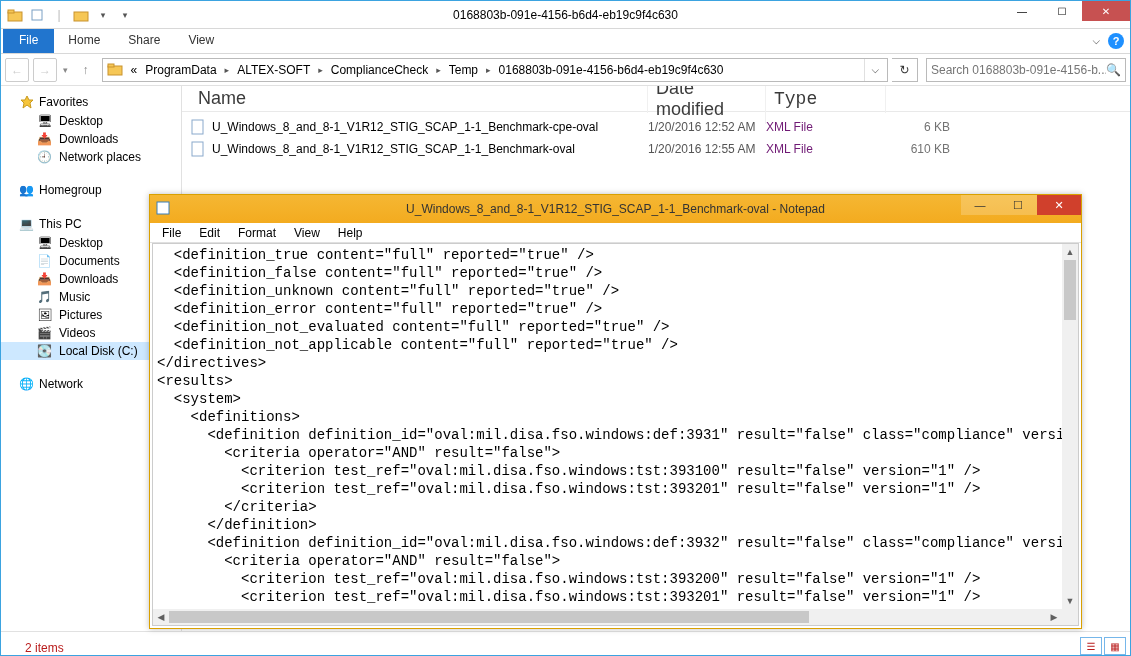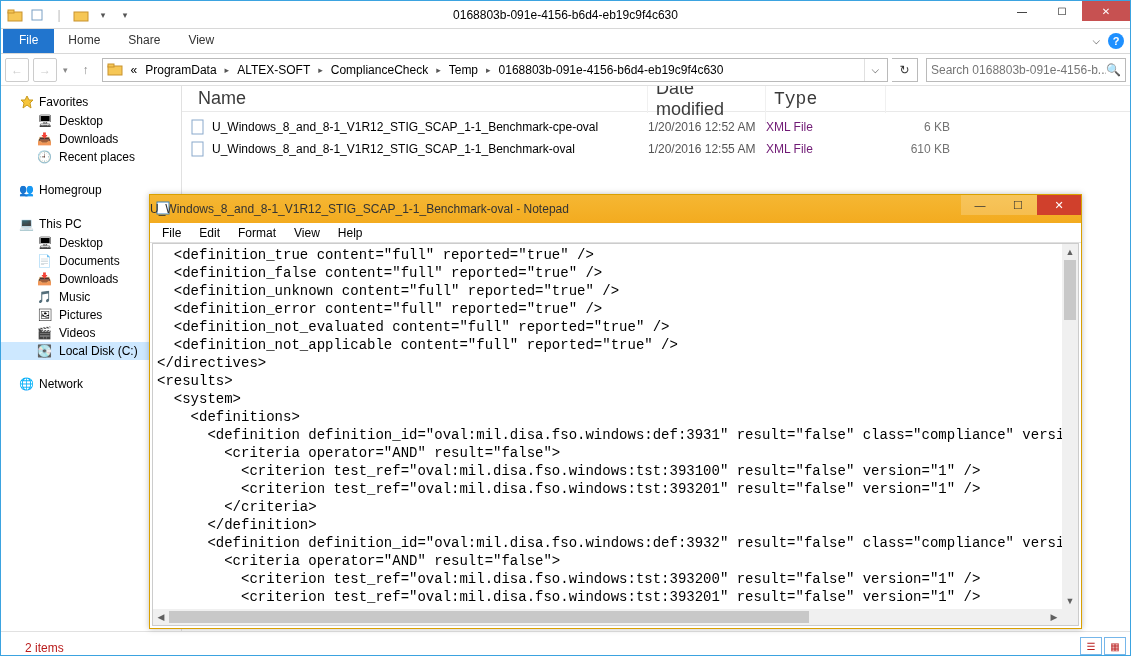--- a/index.html
+++ b/index.html
@@ -62,21 +62,21 @@
 .file-row .c-size { width: 80px; color: #737373; text-align: right; padding-right: 16px; }
 
 .ex-status { height: 24px; border-top: 1px solid #e1e1e1; display: flex; align-items: flex-end; padding: 0 24px; font-size: 12px; color: #b91c1c; position: relative; }
 .ex-status .right-icons { position: absolute; right: 4px; display: flex; gap: 2px; }
 .ex-status .right-icons span { width: 22px; height: 18px; border: 1px solid #76b7ea; display: flex; align-items: center; justify-content: center; font-size: 10px; }
 
 
 .notepad { position: absolute; left: 149px; top: 194px; width: 933px; height: 435px; border: 1px solid #d9a000; background: #fff; display: flex; flex-direction: column; box-shadow: 0 0 6px rgba(0,0,0,0.25); }
 .np-titlebar { height: 28px; background: linear-gradient(#f5b733,#f3ab1f); display: flex; align-items: center; position: relative; }
 .np-titlebar .np-ico { width: 16px; height: 16px; margin: 0 6px; }
-.np-title { position: absolute; left: 0; right: 0; font-size: 12px; color: #333; pointer-events: none; }
+.np-title { position: absolute; left: 0; right: 0; text-align: center; font-size: 12px; color: #333; pointer-events: none; }
 .np-winbtns { position: absolute; right: 0; top: 0; display: flex; height: 20px; }
 .np-winbtns div { width: 38px; height: 20px; display: flex; align-items: center; justify-content: center; font-size: 11px; font-family: Arial; }
 .np-winbtns .min, .np-winbtns .max { background: rgba(255,255,255,.2); color: #333; }
 .np-winbtns .close { background: #d0402c; color: #fff; width: 44px; }
 
 .np-menu { height: 20px; background: #fff; display: flex; align-items: center; gap: 2px; padding: 0 4px; border-bottom: 1px solid #e0e0e0; font-size: 12px; }
 .np-menu span { padding: 1px 8px; }
 
 .np-content-wrap { flex: 1; position: relative; border: 1px solid #ccc; margin: 0 2px 2px 2px; background: #fff; overflow: hidden; }
 .np-content { position: absolute; left: 0; top: 0; right: 16px; bottom: 16px; overflow: hidden; font-family: Consolas, "Courier New", monospace; font-size: 14px; line-height: 18px; white-space: pre; padding: 2px 4px; color: #000; }
@@ -184,21 +184,21 @@
         <div class="gitem">
             <span class="ico">🖥</span>
             <span>Desktop</span>
           </div>
         <div class="gitem">
             <span class="ico">📥</span>
             <span>Downloads</span>
           </div>
         <div class="gitem">
             <span class="ico">🕘</span>
-            <span>Recent places</span>
+            <span>Network places</span>
           </div>
       </div>
       <div class="gap"></div>
       <div class="ghead">
           <span class="ico">👥</span>
           <span>Homegroup</span>
         </div>
       <div class="gap"></div>
       <div class="group">
         <div class="ghead">

